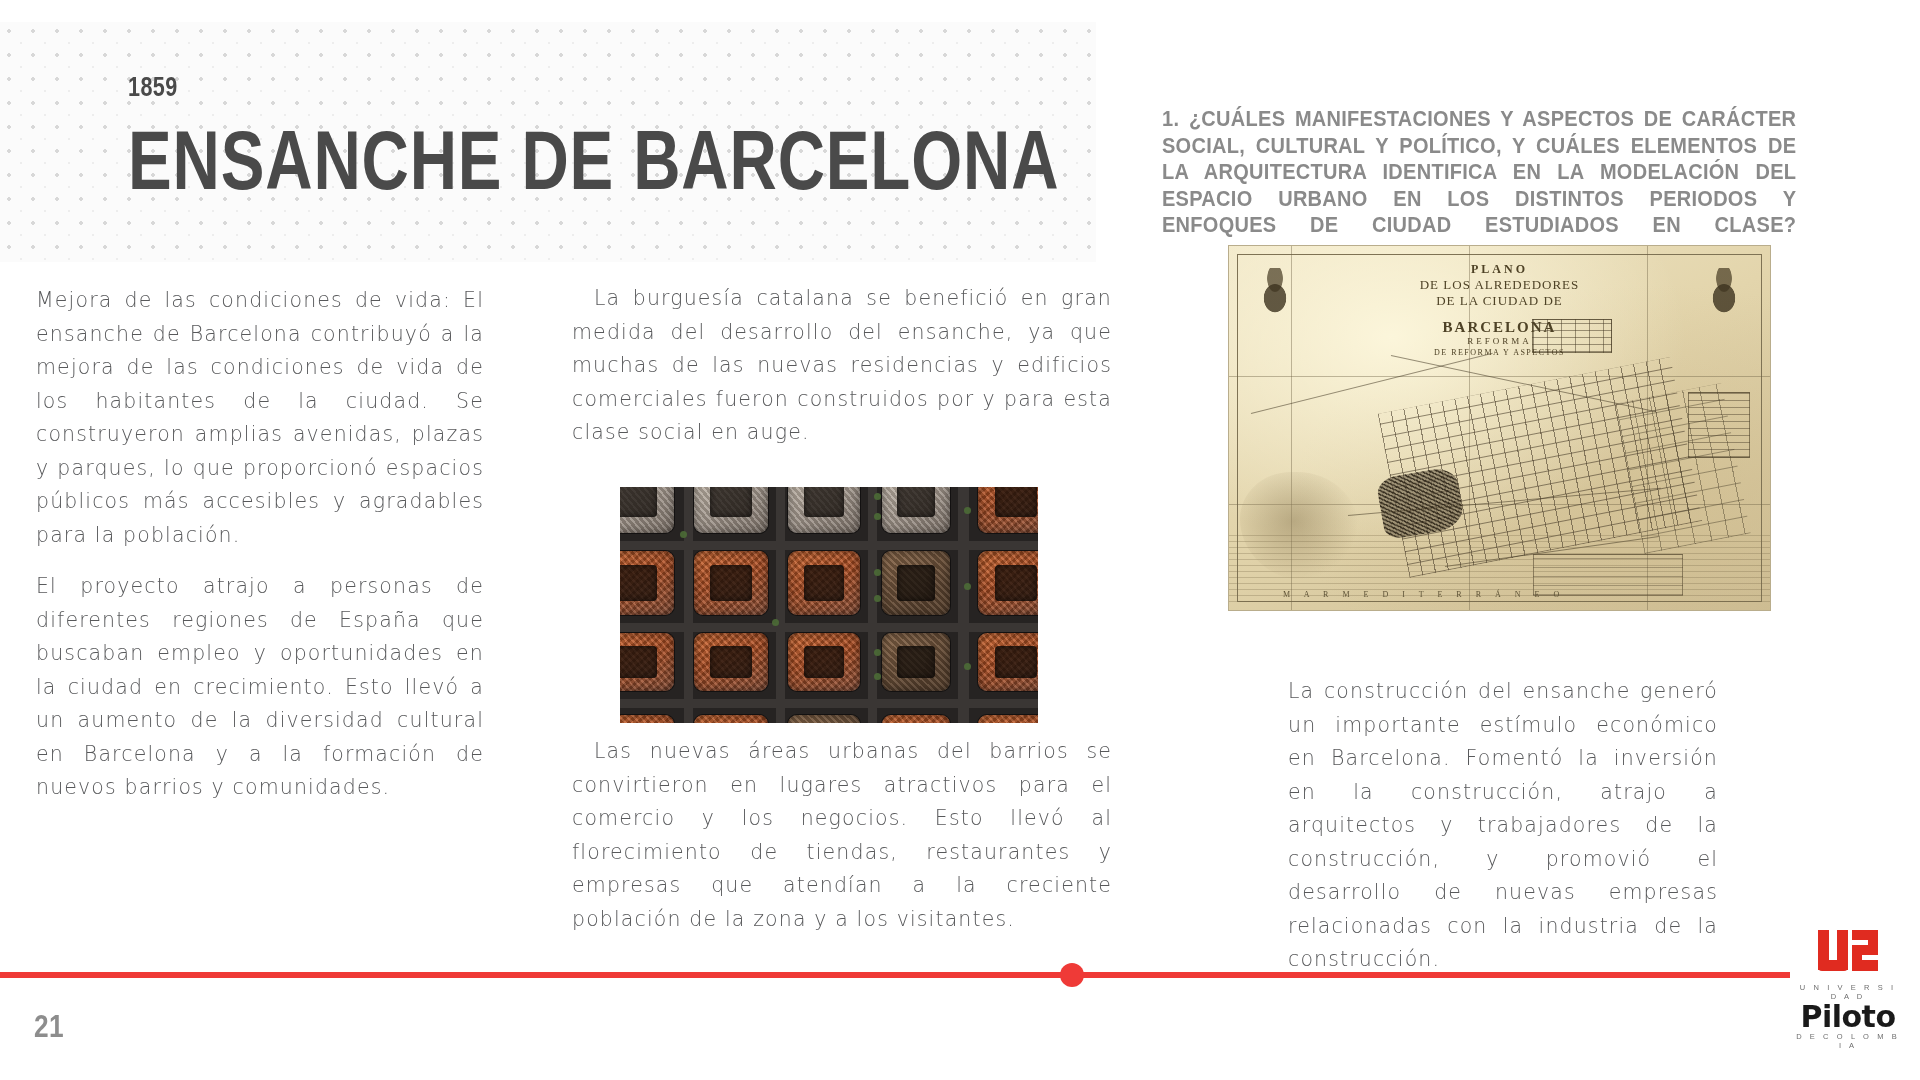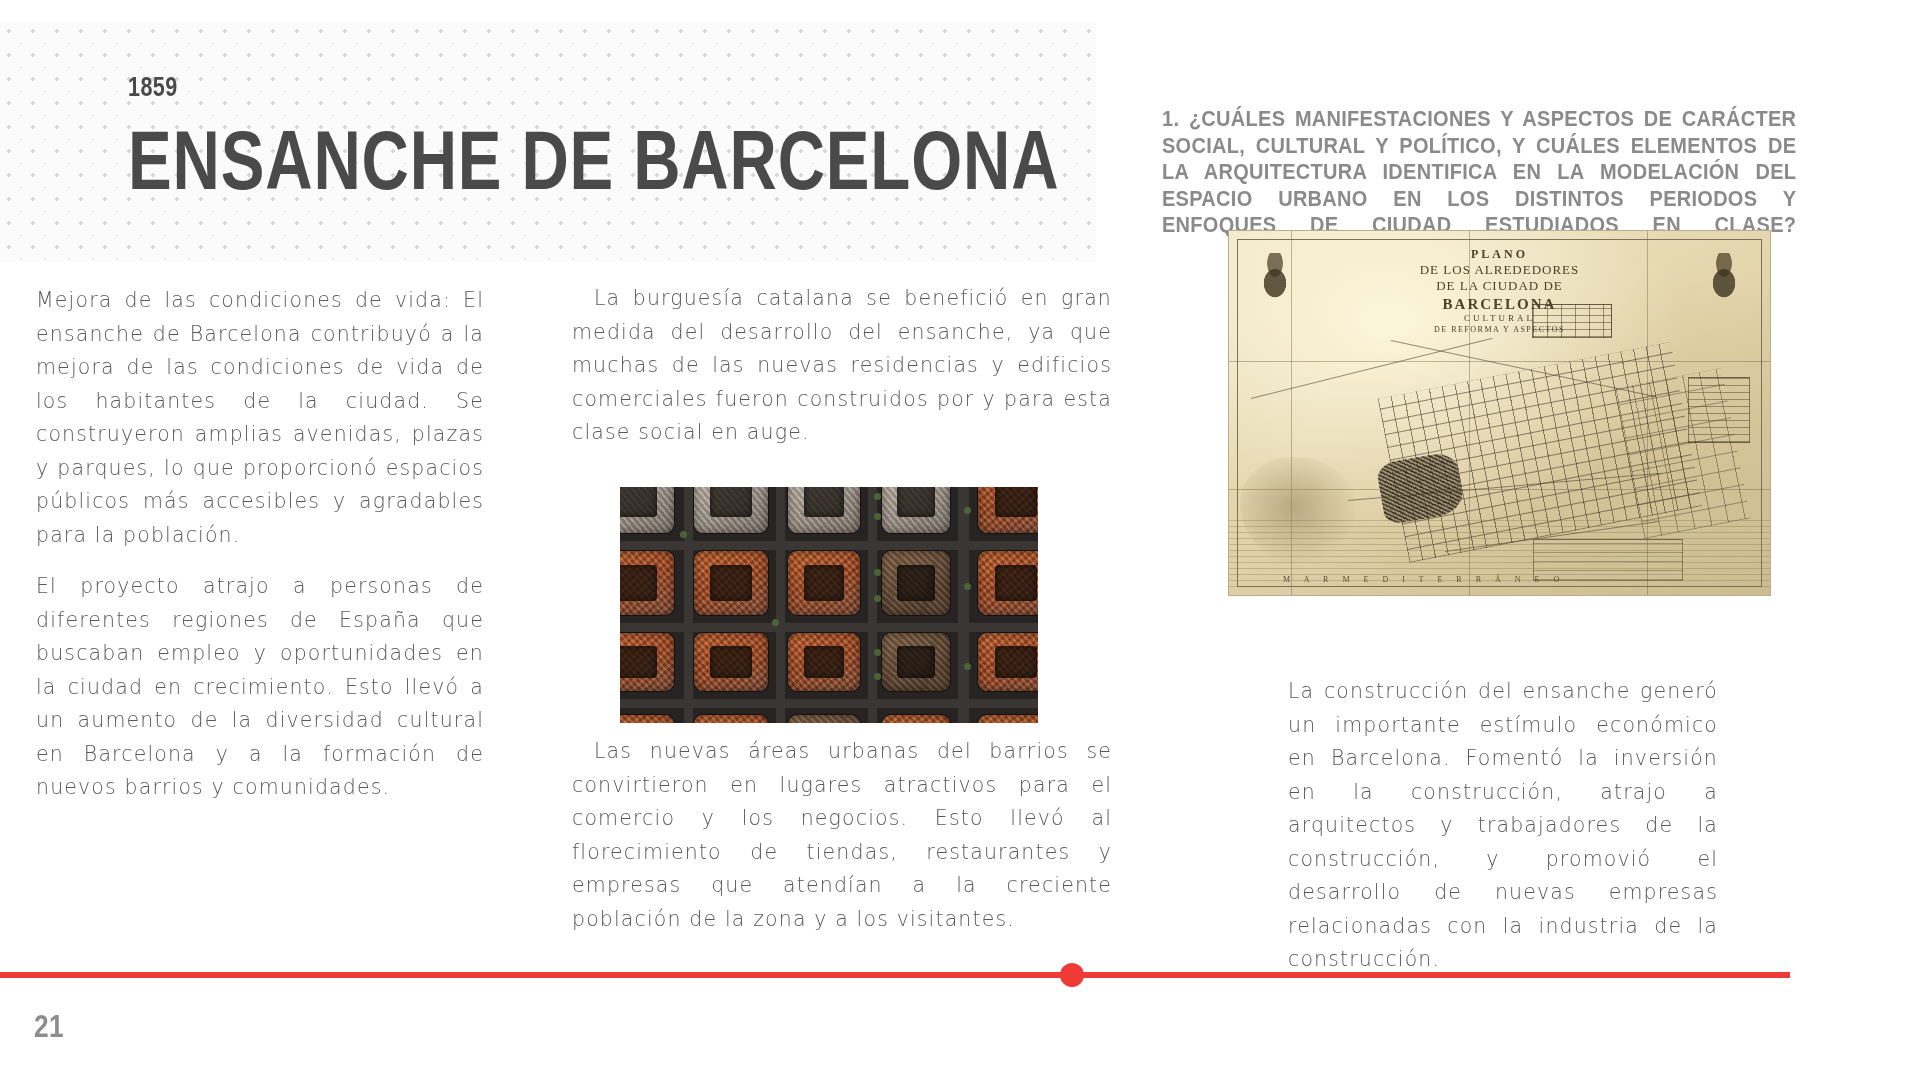--- a/index.html
+++ b/index.html
@@ -165,21 +165,21 @@
   }
   .av {
     position: absolute;
     background: #3a3634;
   }
 
   
   .map-frame {
     position: absolute;
     left: 1229px;
-    top: 231px;
+    top: 246px;
     width: 541px;
     height: 364px;
     background: #e8dcb8;
     overflow: hidden;
     box-shadow: 0 0 0 1px #b9ad8c;
   }
   .map-paper {
     position: absolute;
     inset: 0;
     background:
@@ -260,21 +260,21 @@
     left: 50%; top: 16px;
     transform: translateX(-50%);
     width: 168px; height: 76px;
     text-align: center;
     color: #4e4226;
     font-family: "Liberation Serif", serif;
     line-height: 1.25;
   }
   .cartouche .t1 { font-size: 12px; letter-spacing: 3px; font-weight: 700; }
   .cartouche .t2 { font-size: 13px; letter-spacing: 1px; }
-  .cartouche .t3 { font-size: 15px; letter-spacing: 2px; font-weight: 700; }
+  .cartouche .t3 { font-size: 15px; letter-spacing: 2px; font-weight: 700; margin-top: 8px; }
   .cartouche .t4 { font-size: 9px; letter-spacing: 3px; }
   .cartouche .t5 { font-size: 8px; letter-spacing: 1.5px; }
   .legend-box {
     position: absolute;
     right: 20px; top: 40%;
     width: 62px; height: 66px;
     border: 1px solid rgba(80,68,44,.6);
     background:
       repeating-linear-gradient(0deg, rgba(70,58,38,.45) 0 1px, transparent 1px 7px);
   }
@@ -484,30 +484,45 @@
     <div class="legend-box"></div>
     <div class="sig-box"></div>
 
     <div class="crest left"></div>
     <div class="crest right"></div>
 
     <div class="cartouche">
       <div class="t1">PLANO</div>
       <div class="t2">DE LOS ALREDEDORES DE LA CIUDAD DE</div>
       <div class="t3">BARCELONA</div>
-      <div class="t4">CULTURAL</div>
+      <div class="t4">REFORMA</div>
       <div class="t5">DE REFORMA Y ASPECTOS</div>
     </div>
 
     <div class="sea"></div>
     <div class="sea-label">M A R   M E D I T E R R Á N E O</div>
   </div>
 
   <div class="body-text" id="col-right">
     <p>La construcción del ensanche generó un importante estímulo económico en Barcelona. Fomentó la inversión en la construcción, atrajo a arquitectos y trabajadores de la construcción, y promovió el desarrollo de nuevas empresas relacionadas con la industria de la construcción.</p>
   </div>
 
   <div class="red-rule"></div>
   <div class="red-dot"></div>
   <div class="page-num">21</div>
 
+  <div class="logo">
+    <div class="logo-mark">
+      <div class="lm-u-left"></div>
+      <div class="lm-u-right"></div>
+      <div class="lm-u-bot"></div>
+      <div class="lm-p-top"></div>
+      <div class="lm-p-rt"></div>
+      <div class="lm-p-mid"></div>
+      <div class="lm-p-lf"></div>
+      <div class="lm-p-bot"></div>
+    </div>
+    <div class="logo-top-text">U N I V E R S I D A D</div>
+    <div class="logo-name">Piloto</div>
+    <div class="logo-bot-text">D E  C O L O M B I A</div>
+  </div>
 
 </div>
 
 </body></html>

